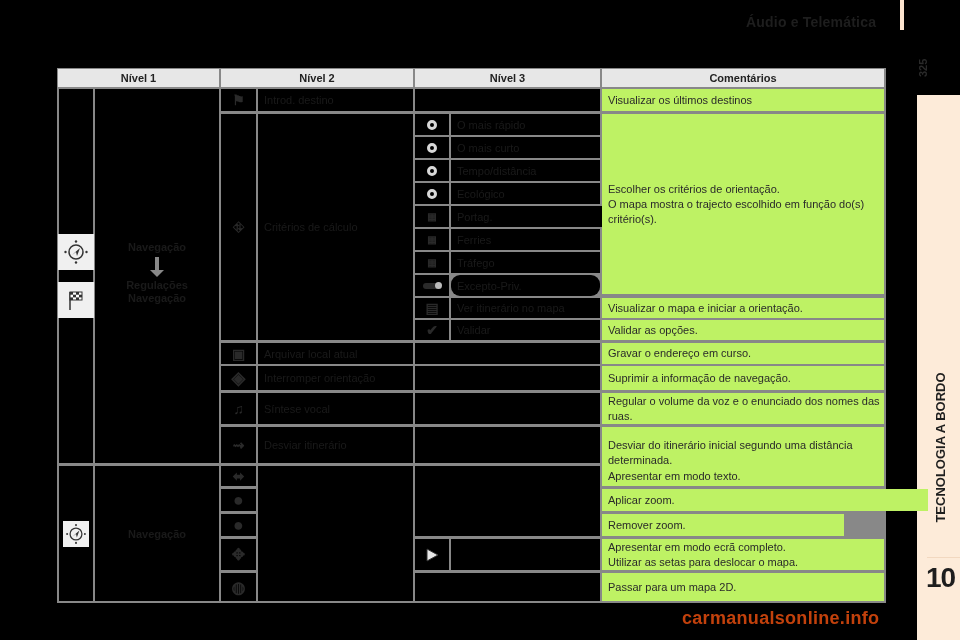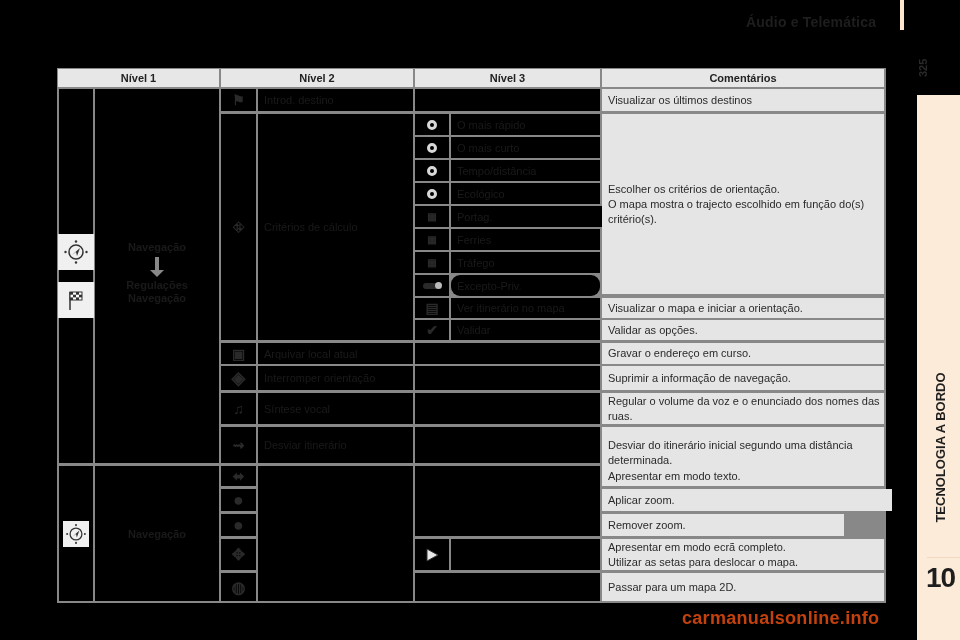--- a/index.html
+++ b/index.html
@@ -11,21 +11,21 @@
   .side-label{position:absolute;left:930px;top:350px;width:18px;height:200px;}
   .side-label span{position:absolute;left:-90px;top:90px;width:200px;transform:rotate(-90deg);font-size:13px;font-weight:bold;color:#1e1e1e;text-align:center;white-space:nowrap;}
   .side-sep{position:absolute;left:927px;top:557px;width:33px;height:1px;background:#f2d8c0;}
   .chapter{position:absolute;left:926px;top:562px;font-size:28px;font-weight:bold;color:#1e1e1e;letter-spacing:-1px;}
   .watermark{position:absolute;left:682px;top:608px;font-size:18px;font-weight:bold;color:#c2410c;letter-spacing:0.3px;}
 
   .tbl{position:absolute;left:57px;top:68px;width:829px;height:535px;background:#888;}
   .cell{position:absolute;box-sizing:border-box;}
   .hdr{background:#e7e7e7;color:#222;font-size:11px;font-weight:bold;display:flex;align-items:center;justify-content:center;}
   .dark{background:#000;}
-  .lt{background:#e5e5e5;color:#2a2a2a;font-size:11px;line-height:15px;padding:0 0 0 6px;display:flex;align-items:center;}
+  .lt{background:#bef264;color:#2a2a2a;font-size:11px;line-height:15px;padding:0 0 0 6px;display:flex;align-items:center;}
   .lbl{color:#1a1a1a;font-size:11px;font-weight:normal;display:flex;align-items:center;padding-left:6px;}
   .ctr{display:flex;align-items:center;justify-content:center;}
   .icon-box{width:36px;height:36px;background:#f0f0f0;display:flex;align-items:center;justify-content:center;}
   .gicon{color:#2a2a2a;font-size:14px;font-weight:bold;}
   .ring{width:10px;height:10px;border-radius:50%;border:3px solid #d8d8d8;box-sizing:border-box;background:#000;}
   .arrow-down{width:4px;height:14px;background:#888;margin:0 auto;position:relative;}
   .arrow-down:after{content:"";position:absolute;left:-5px;bottom:-6px;border-left:7px solid transparent;border-right:7px solid transparent;border-top:7px solid #888;}
 </style>
 </head>
 <body>
@@ -201,20 +201,20 @@
   <div class="cell dark" style="left:358px;top:398px;width:185px;height:70px;"></div>
   <div class="cell dark ctr" style="left:358px;top:471px;width:34px;height:31px;">
     <svg width="16" height="16" viewBox="0 0 16 16">
         <path d="M3 2 L14 8 L3 14 Z" fill="#e8e8e8" stroke="#333" stroke-width="1"></path>
       </svg>
   </div>
   <div class="cell dark" style="left:394px;top:471px;width:149px;height:31px;"></div>
   <div class="cell dark" style="left:358px;top:505px;width:185px;height:28px;"></div>
 
   <div class="cell lt" style="left:545px;top:398px;width:282px;height:20px;">Apresentar em modo texto.</div>
-  <div class="cell lt" style="left:545px;top:421px;width:290px;height:22px;">Aplicar zoom.</div>
+  <div class="cell lt" style="left:545px;top:421px;width:326px;height:22px;">Aplicar zoom.</div>
   <div class="cell lt" style="left:545px;top:446px;width:242px;height:22px;">Remover zoom.</div>
   <div class="cell lt" style="left:545px;top:471px;width:282px;height:31px;white-space:pre-line;">Apresentar em modo ecrã completo.
 Utilizar as setas para deslocar o mapa.</div>
   <div class="cell lt" style="left:545px;top:505px;width:282px;height:28px;">Passar para um mapa 2D.</div>
 </div>
 
 <div class="watermark">carmanualsonline.info</div>
 
 </body></html>

